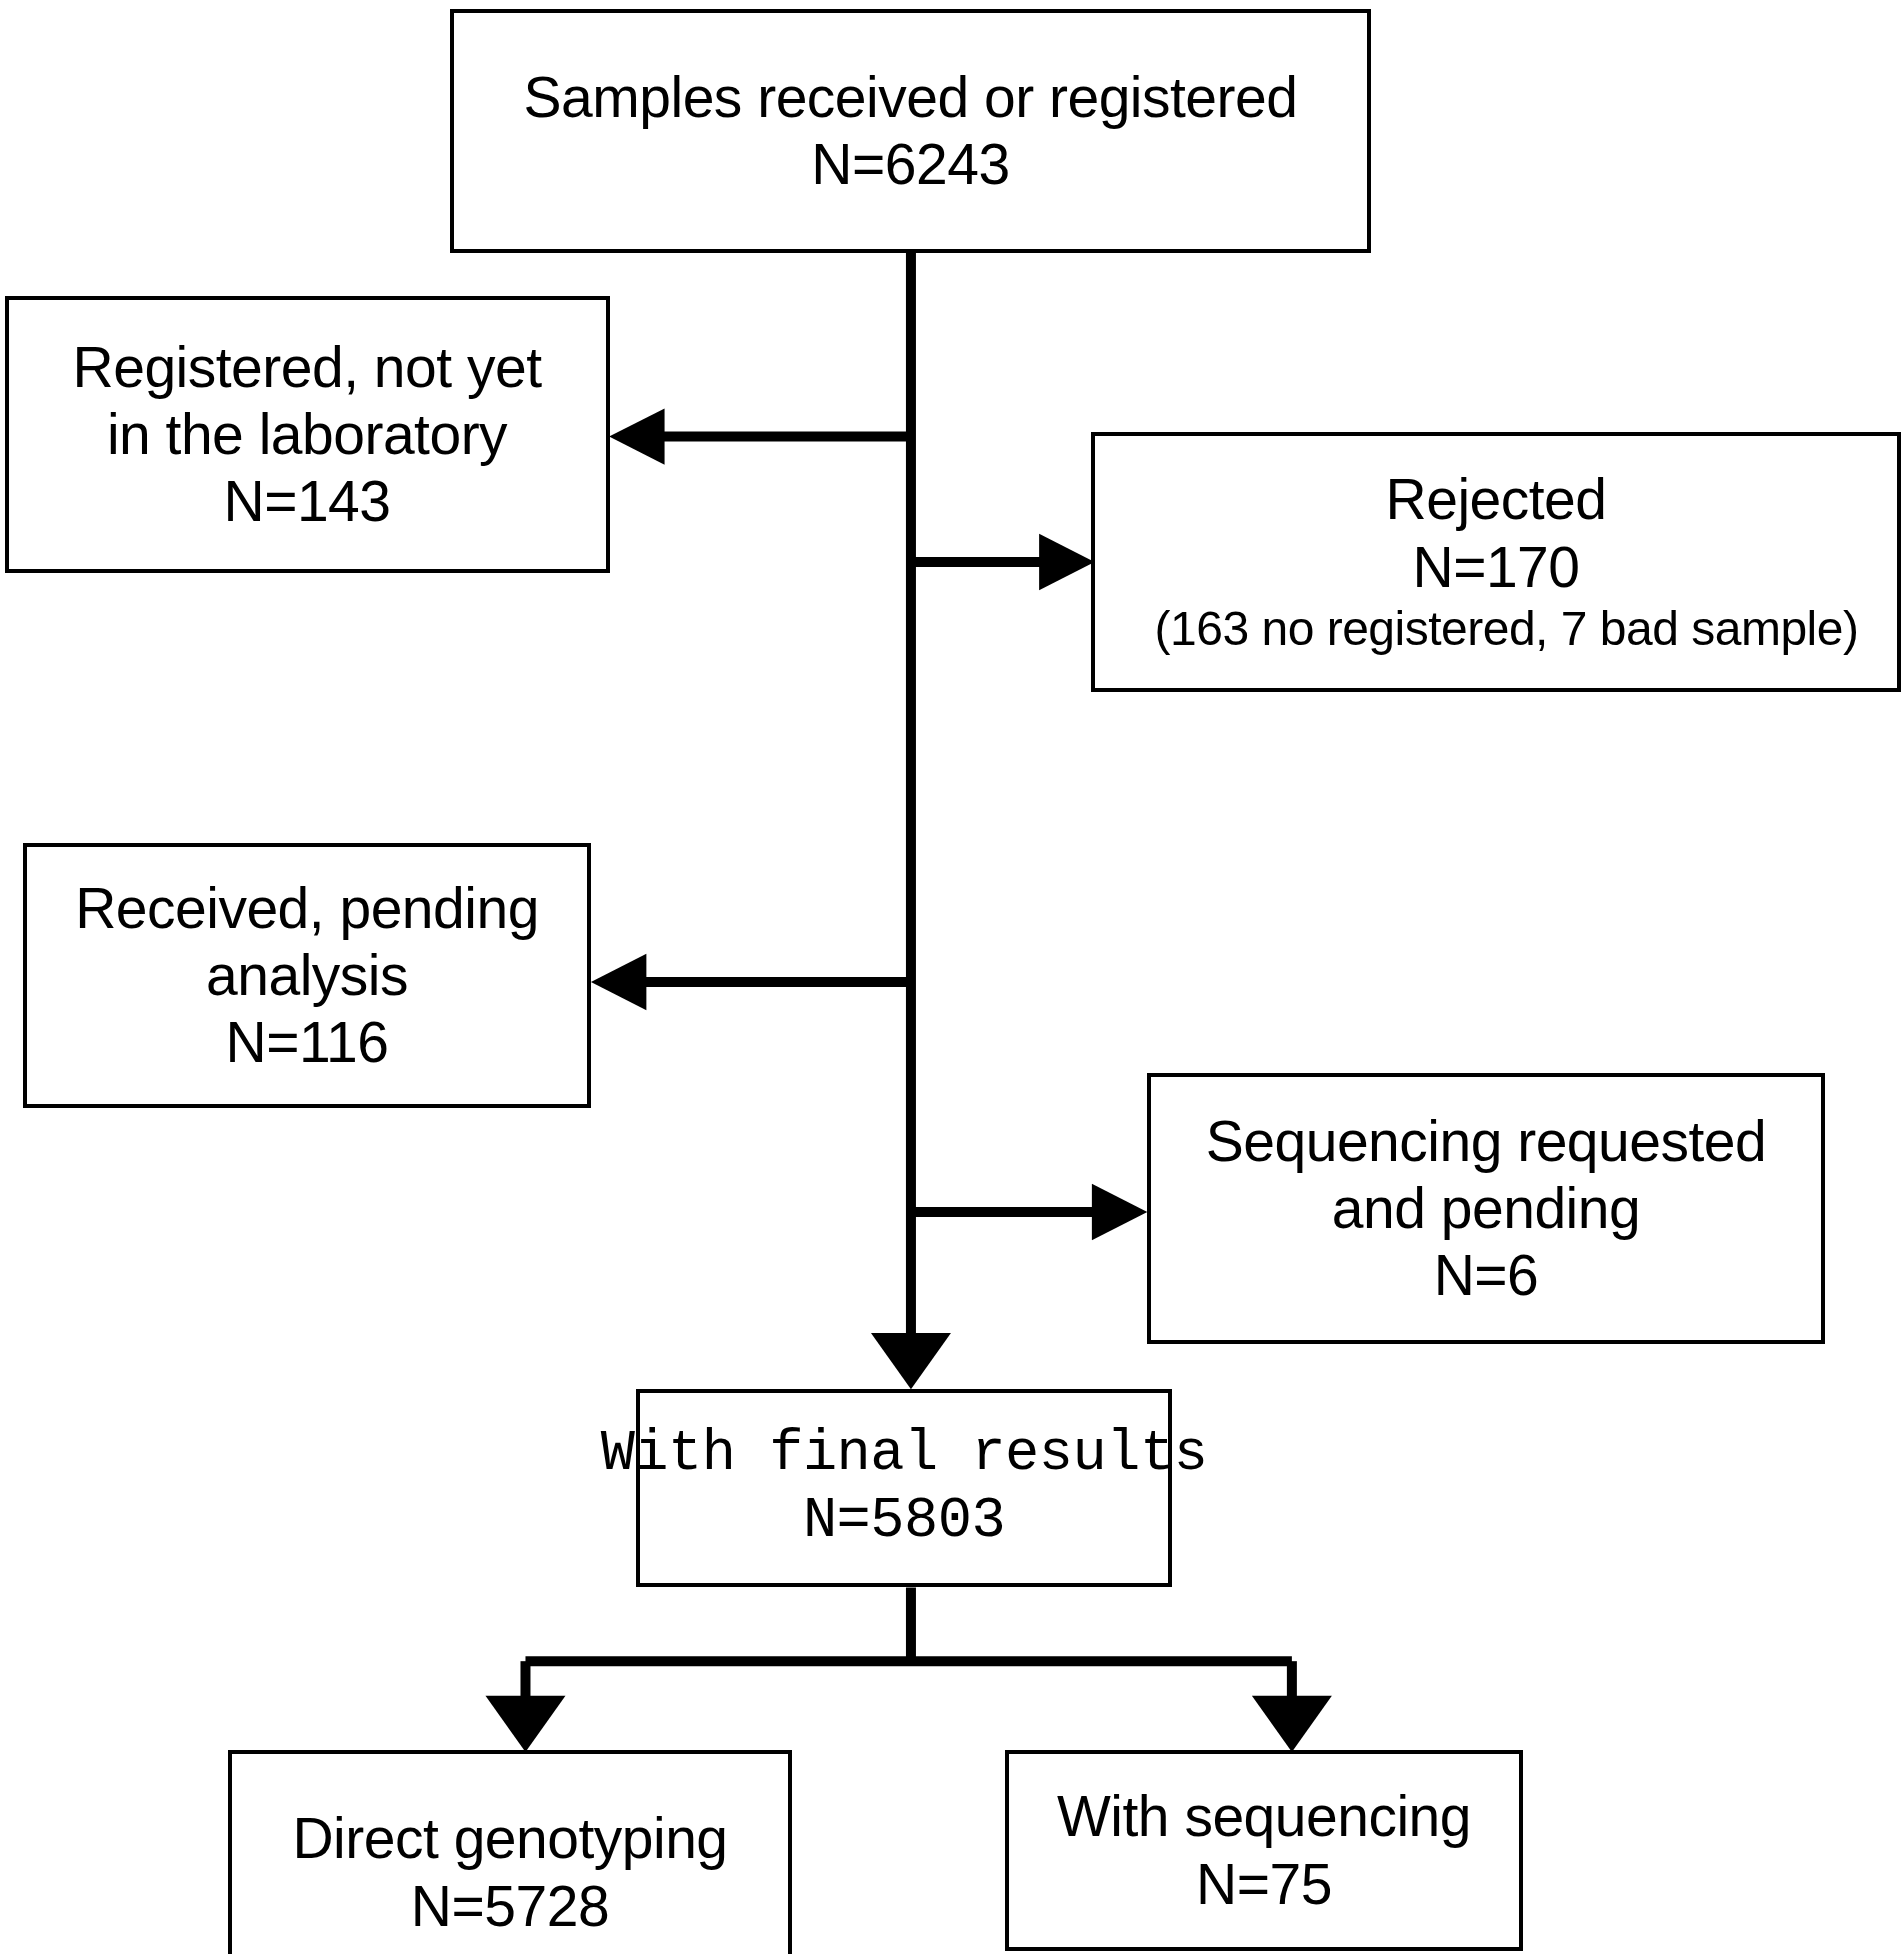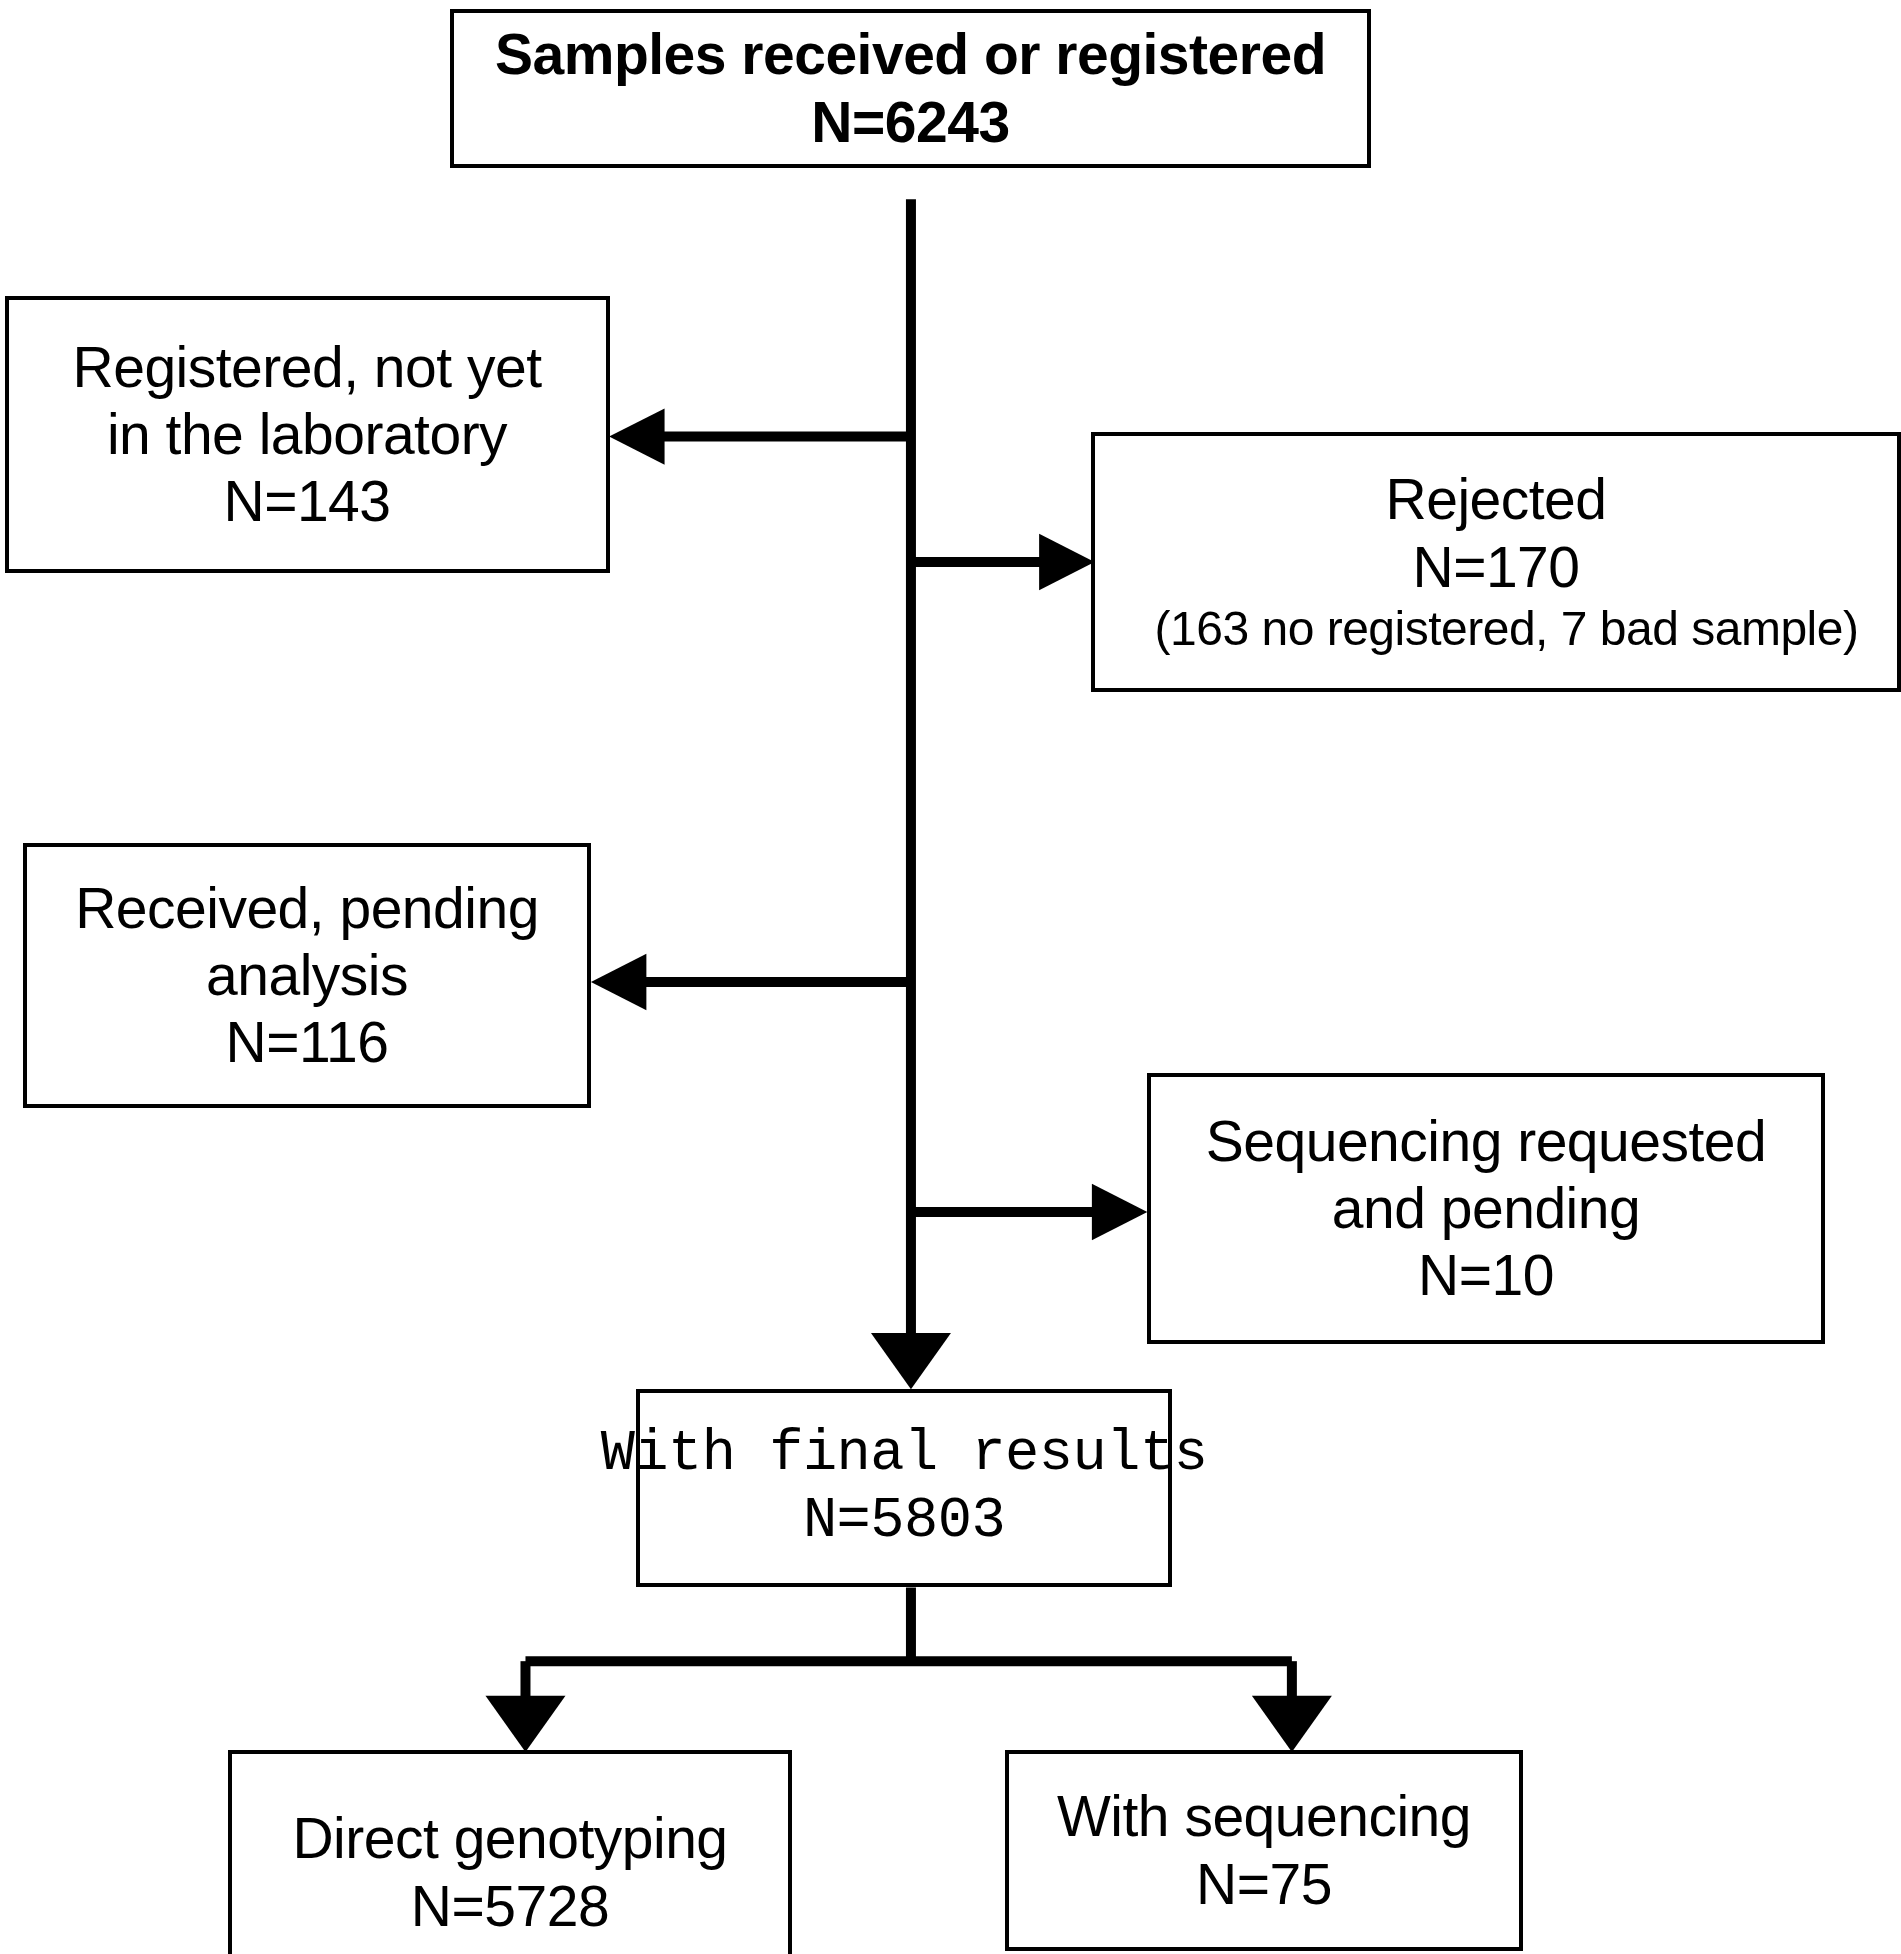--- a/index.html
+++ b/index.html
@@ -42,21 +42,21 @@
   }
   .node .line {
     display: block;
     white-space: nowrap;
   }
   .node .line.small {
     font-size: 48px;
     margin-left: 21px;
   }
   
-  #node-received      { left: 450px;  top: 9px;   width: 921px; height: 159px; font-weight: bold; }
+  #node-received      { left: 450px;  top: 9px;   width: 921px; height: 244px; }
   #node-registered    { left: 4.5px;    top: 296px;  width: 605px;  height: 277px; }
   #node-rejected      { left: 1091px; top: 432px;  width: 810px;  height: 260px; }
   #node-pending       { left: 23px;   top: 843px;  width: 568px;  height: 265px; }
   #node-seqpending    { left: 1147px; top: 1073px; width: 678px;  height: 271px; }
   #node-final         { left: 636px;  top: 1389px; width: 536px;  height: 198px; font-family: Liberation Mono, monospace; }
   #node-genotyping    { left: 228px;  top: 1750px; width: 564px;  height: 245px; }
   #node-sequencing    { left: 1005px; top: 1750px; width: 518px;  height: 201px; }
 </style>
 </head>
 <body>
@@ -110,21 +110,21 @@
 
   <div class="node" id="node-pending">
     <span class="line">Received, pending</span>
     <span class="line">analysis</span>
     <span class="line">N=116</span>
   </div>
 
   <div class="node" id="node-seqpending">
     <span class="line">Sequencing requested</span>
     <span class="line">and pending</span>
-    <span class="line">N=10</span>
+    <span class="line">N=6</span>
   </div>
 
   <div class="node" id="node-final">
     <span class="line">With final results</span>
     <span class="line">N=5803</span>
   </div>
 
   <div class="node" id="node-genotyping">
     <span class="line">Direct genotyping</span>
     <span class="line">N=5728</span>

